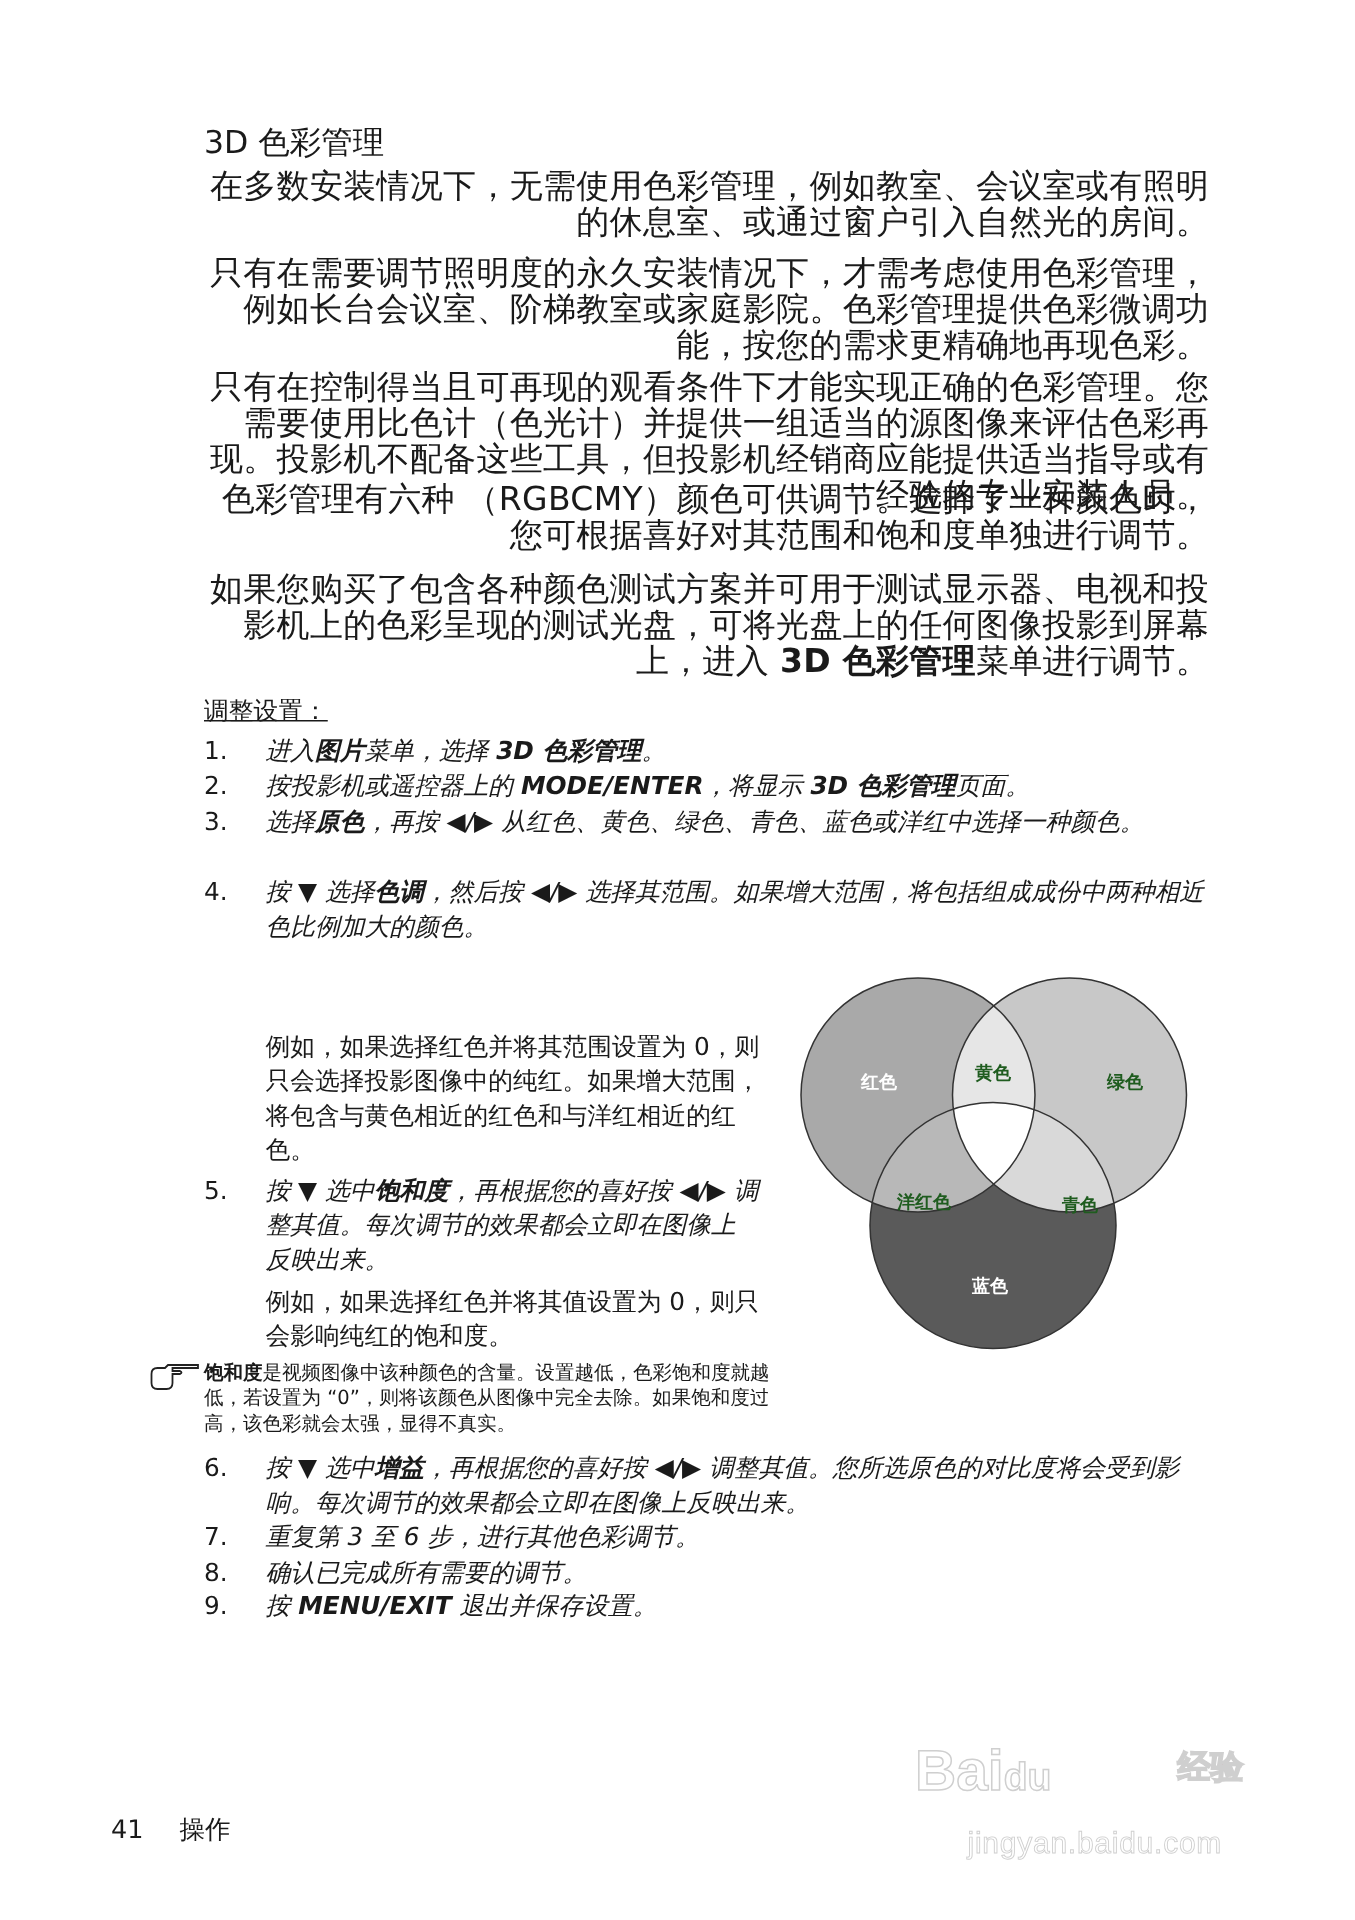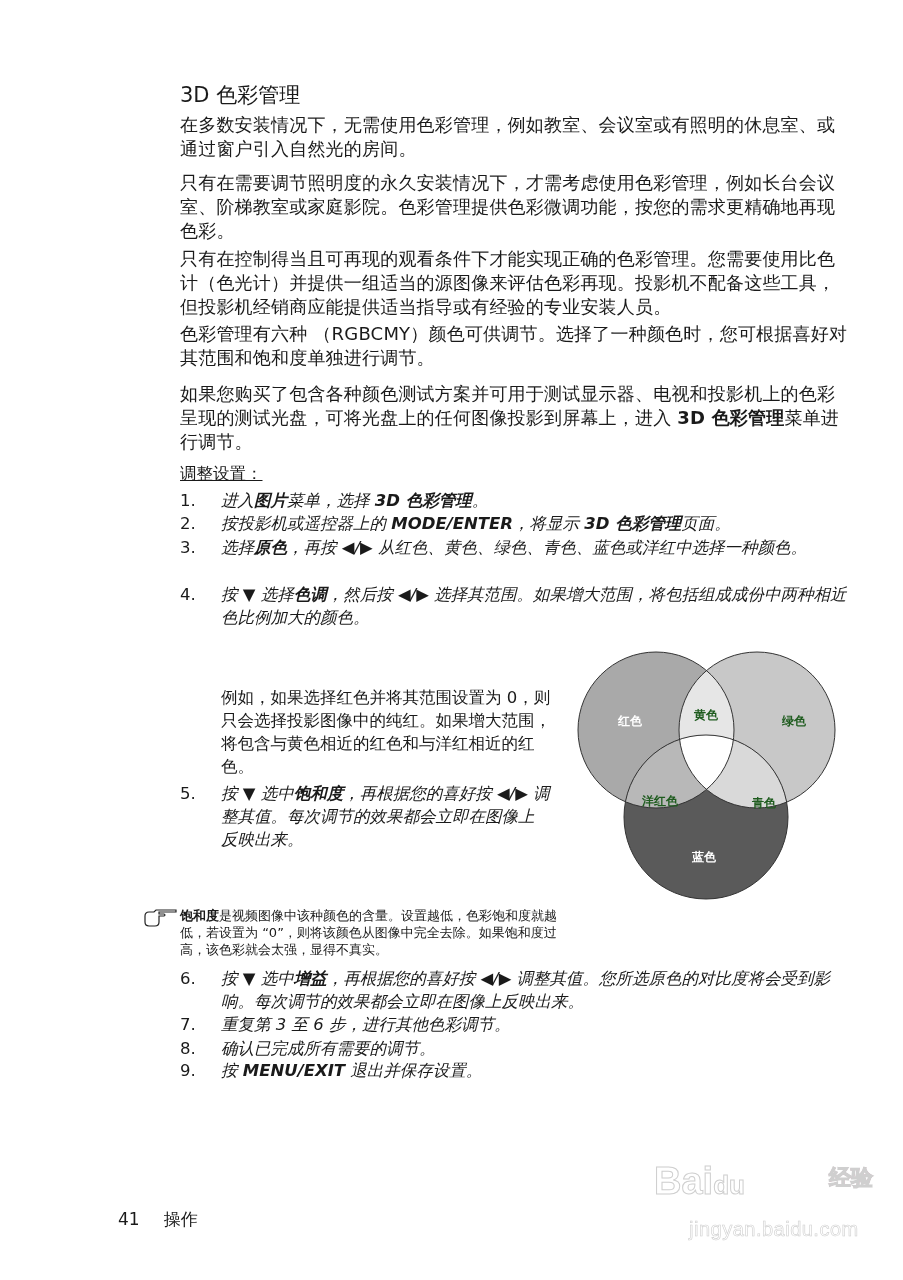--- a/index.html
+++ b/index.html
@@ -1,20 +1,20 @@
 <!DOCTYPE html>
 <html><head>
 <meta charset="utf-8">
 <style>
   html, body { margin:0; padding:0; background:#ffffff; }
   body { width:903px; height:1280px; position:relative; overflow:hidden;
          font-family:"DejaVu Sans", "Liberation Sans", sans-serif; color:#1a1a1a; }
-  .page { position:absolute; left:0; top:0; width:830px; height:1280px;margin-left:44px; }
+  .page { position:absolute; left:0; top:0; width:830px; height:1280px; }
   .title { position:absolute; left:136px; top:82px; font-size:21px; line-height:26px; }
-  .para { position:absolute; left:136px; width:670px; font-size:18px; line-height:24px; letter-spacing:0.2px; }
+  .para { position:absolute; left:136px; width:670px; font-size:22px; line-height:24px; letter-spacing:0.2px;text-align:right; }
   .b { font-weight:bold; }
   .steps-label { position:absolute; left:136px; top:462px; font-size:16.5px; line-height:24px;text-decoration:underline; }
   .step { position:absolute; left:136px; width:670px; font-size:16.5px; line-height:23px; }
   .step .num { position:absolute; left:0; top:0; width:30px; }
   .step .txt { position:absolute; left:41px; right:0; top:0;font-style:italic; }
   .narrow { width:370px; }
   .sub { position:absolute; left:177px; width:330px; font-size:16.5px; line-height:23px; }
   .note { position:absolute; left:136px; top:907px; width:390px; font-size:13px; line-height:17px; }
   .note-icon { position:absolute; left:98px; top:908px; width:36px; height:22px; }
   .venn { position:absolute; left:528px; top:645px; width:270px; height:255px; }
@@ -59,20 +59,21 @@
       <span class="num">4.</span>
       <span class="txt"><span>按 ▼ 选择</span><span class="b">色调</span><span>，然后按 ◀/▶ 选择其范围。如果增大范围，将包括组成成份中两种相近色比例加大的颜色。</span></span>
     </div>
 
   <div class="sub" style="top:686px">例如，如果选择红色并将其范围设置为 0，则只会选择投影图像中的纯红。如果增大范围，将包含与黄色相近的红色和与洋红相近的红色。</div>
 
   <div class="step narrow" style="top:782px">
       <span class="num">5.</span>
       <span class="txt"><span>按 ▼ 选中</span><span class="b">饱和度</span><span>，再根据您的喜好按 ◀/▶ 调整其值。每次调节的效果都会立即在图像上反映出来。</span></span>
     </div>
+  <div class="sub" style="top:856px">例如，如果选择红色并将其值设置为 0，则只会影响纯红的饱和度。</div>
 
   <svg class="note-icon" viewBox="0 0 36 22">
     <path d="M3 8 Q3 4 7 4 L12 4 L14 2 L34 2 L34 4 L17 4 L17 6 L22 6 Q24 7 22 8 L17 8 L17 14 Q17 18 13 18 L7 18 Q3 18 3 14 Z" fill="none" stroke="#222" stroke-width="1.2"></path>
   </svg>
   <div class="note">
     <span class="b">饱和度</span><span>是视频图像中该种颜色的含量。设置越低，色彩饱和度就越低，若设置为 “0”，则将该颜色从图像中完全去除。如果饱和度过高，该色彩就会太强，显得不真实。</span>
   </div>
 
   <div class="step" style="top:967px">
       <span class="num">6.</span>

